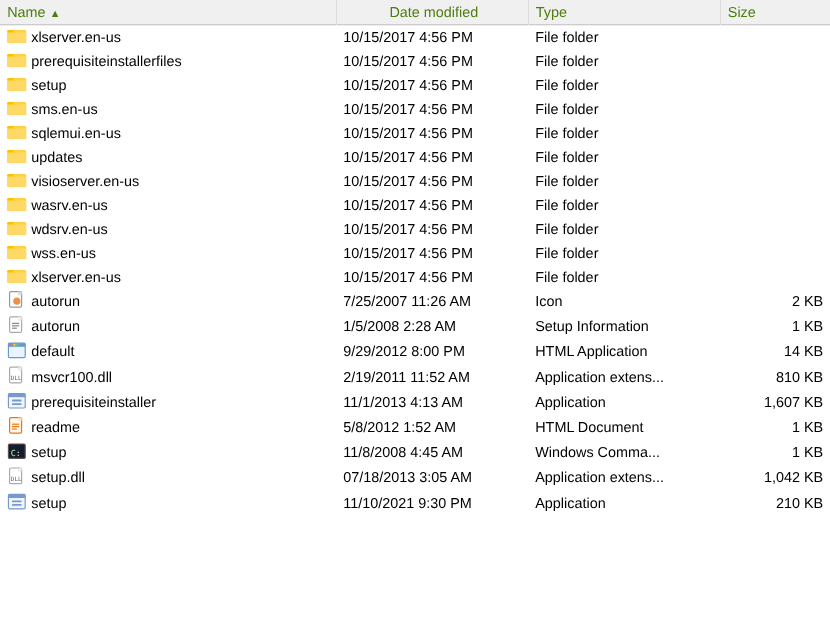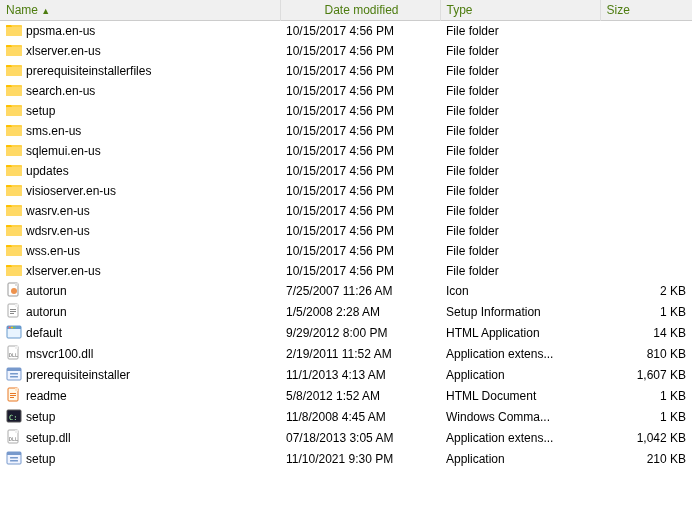--- a/index.html
+++ b/index.html
@@ -81,36 +81,20 @@
         </th>
         <th class="col-type">
           <span>Type</span>
         </th>
         <th class="col-size">
           <span>Size</span>
         </th>
       </tr>
     </thead>
     <tbody id="file-tbody">
-    <tr>
-          <td>
-            <div class="cell-name">
-              <span><svg width="16" height="14" viewBox="0 0 16 14" xmlns="http://www.w3.org/2000/svg">
-    <rect x="0" y="3" width="16" height="11" rx="1" fill="#FFD966"></rect>
-    <rect x="0" y="3" width="16" height="11" rx="1" fill="#FFC000" opacity="0.3"></rect>
-    <rect x="0" y="5" width="16" height="9" rx="1" fill="#FFD966"></rect>
-    <path d="M0 4 Q0 3 1 3 L5 3 L6 5 L0 5 Z" fill="#FFC000"></path>
-  </svg></span>
-              <span>ppsma.en-us</span>
-            </div>
-          </td>
-          <td>10/15/2017 4:56 PM</td>
-          <td>File folder</td>
-          <td class="size-col"></td>
-        </tr>
         <tr>
           <td>
             <div class="cell-name">
               <span><svg width="16" height="14" viewBox="0 0 16 14" xmlns="http://www.w3.org/2000/svg">
     <rect x="0" y="3" width="16" height="11" rx="1" fill="#FFD966"></rect>
     <rect x="0" y="3" width="16" height="11" rx="1" fill="#FFC000" opacity="0.3"></rect>
     <rect x="0" y="5" width="16" height="9" rx="1" fill="#FFD966"></rect>
     <path d="M0 4 Q0 3 1 3 L5 3 L6 5 L0 5 Z" fill="#FFC000"></path>
   </svg></span>
               <span>xlserver.en-us</span>
@@ -123,36 +107,20 @@
         <tr>
           <td>
             <div class="cell-name">
               <span><svg width="16" height="14" viewBox="0 0 16 14" xmlns="http://www.w3.org/2000/svg">
     <rect x="0" y="3" width="16" height="11" rx="1" fill="#FFD966"></rect>
     <rect x="0" y="3" width="16" height="11" rx="1" fill="#FFC000" opacity="0.3"></rect>
     <rect x="0" y="5" width="16" height="9" rx="1" fill="#FFD966"></rect>
     <path d="M0 4 Q0 3 1 3 L5 3 L6 5 L0 5 Z" fill="#FFC000"></path>
   </svg></span>
               <span>prerequisiteinstallerfiles</span>
-            </div>
-          </td>
-          <td>10/15/2017 4:56 PM</td>
-          <td>File folder</td>
-          <td class="size-col"></td>
-        </tr>
-        <tr>
-          <td>
-            <div class="cell-name">
-              <span><svg width="16" height="14" viewBox="0 0 16 14" xmlns="http://www.w3.org/2000/svg">
-    <rect x="0" y="3" width="16" height="11" rx="1" fill="#FFD966"></rect>
-    <rect x="0" y="3" width="16" height="11" rx="1" fill="#FFC000" opacity="0.3"></rect>
-    <rect x="0" y="5" width="16" height="9" rx="1" fill="#FFD966"></rect>
-    <path d="M0 4 Q0 3 1 3 L5 3 L6 5 L0 5 Z" fill="#FFC000"></path>
-  </svg></span>
-              <span>search.en-us</span>
             </div>
           </td>
           <td>10/15/2017 4:56 PM</td>
           <td>File folder</td>
           <td class="size-col"></td>
         </tr>
         <tr>
           <td>
             <div class="cell-name">
               <span><svg width="16" height="14" viewBox="0 0 16 14" xmlns="http://www.w3.org/2000/svg">

